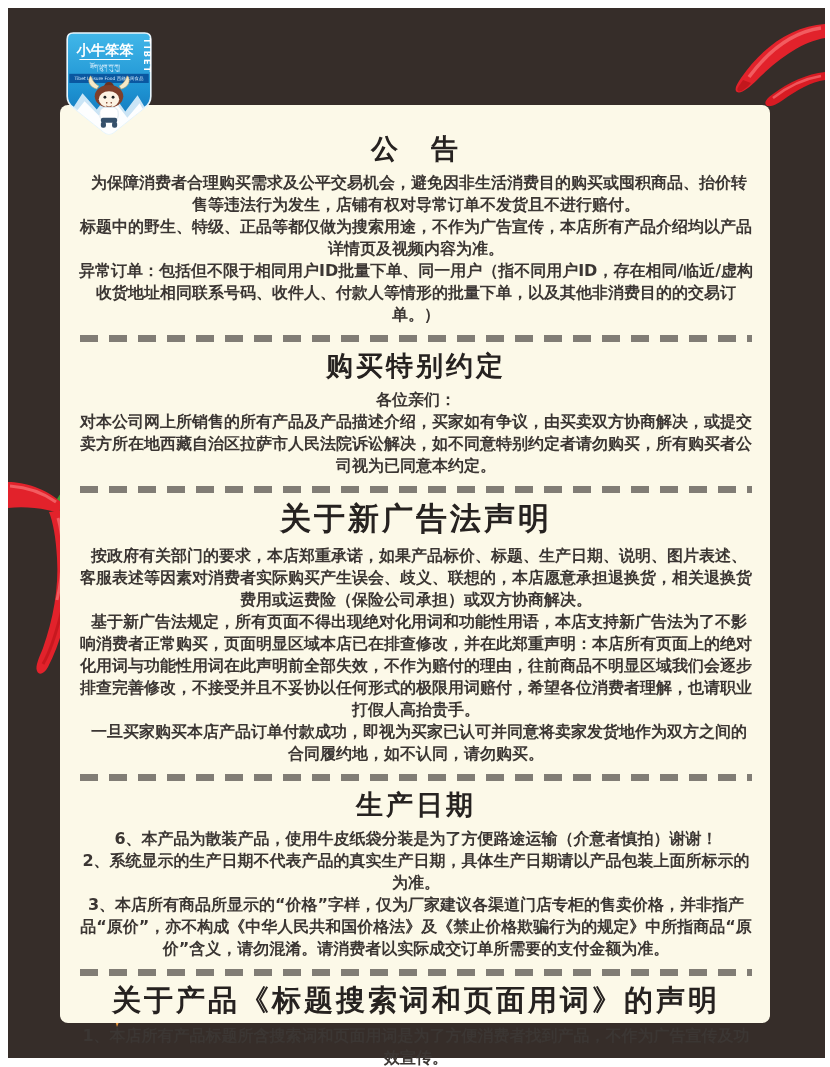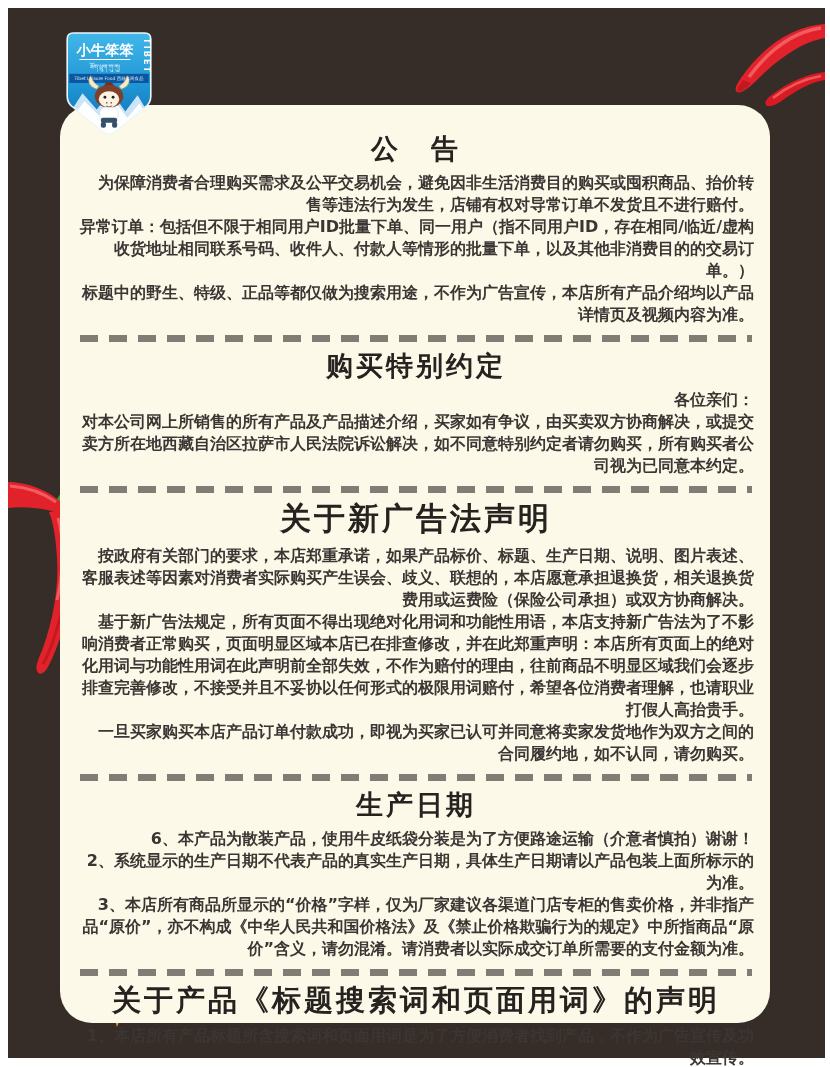--- a/index.html
+++ b/index.html
@@ -7,34 +7,34 @@
     width:830px;height:1067px;position:relative;overflow:hidden;
     background:#ffffff;
     font-family:"DejaVu Sans","Liberation Sans",sans-serif;
   }
   .panel{
     position:absolute;left:8px;top:8px;width:817px;height:1050px;
     background:#362d29;z-index:0;
   }
   .card{
     position:absolute;left:60px;top:105px;width:710px;height:918px;
-    background:#fcf9e8;border-radius:32px;z-index:2;
+    background:#fcf9e8;border-radius:8px;z-index:2;
     box-sizing:border-box;padding:24px 16px 0 18px;
   }
   .sec{margin:0;}
   .sec h2{
     margin:4px 0 8px 0;text-align:center;color:#262220;
     font-weight:bold;letter-spacing:3px;line-height:1.15;
   }
   .t-std{font-size:27px;}
   .t-big{font-size:31px;letter-spacing:2px;}
   .t-mid{font-size:29px;letter-spacing:1px;}
   .sec p{
     margin:0;color:#3b3633;font-size:16px;line-height:22px;
-    font-weight:600;text-align:right;
+    font-weight:600;text-align:center;
   }
   .sec p.indent{text-indent:6px;}
   .divider{
     height:7px;margin:9px 2px 8px 2px;
     background-image:repeating-linear-gradient(90deg,#817d75 0px,#817d75 18px,rgba(0,0,0,0) 18px,rgba(0,0,0,0) 29px);
   }
   .badge{position:absolute;left:66px;top:32px;width:86px;height:105px;z-index:3;}
   .chili-tr{position:absolute;right:5px;top:20px;width:92px;height:102px;z-index:1;}
   .chili-left{position:absolute;left:8px;top:480px;width:76px;height:208px;z-index:1;}
   .flame{position:absolute;left:110px;top:1008px;width:16px;height:20px;z-index:1;}
@@ -64,22 +64,22 @@
 
 <svg class="flame" viewBox="0 0 16 20">
   <path d="M2 0 C 6 3, 11 2, 14 1 L 7 19 C 5 12, 3 6, 2 0 Z" fill="#ee9a3c"></path>
 </svg>
 
 <div class="card">
 
   <section class="sec">
     <h2 class="t-std">公　告</h2>
     <p class="indent">为保障消费者合理购买需求及公平交易机会，避免因非生活消费目的购买或囤积商品、抬价转售等违法行为发生，店铺有权对导常订单不发货且不进行赔付。</p>
+    <p>标题中的野生、特级、正品等都仅做为搜索用途，不作为广告宣传，本店所有产品介绍均以产品详情页及视频内容为准。</p>
     <p>异常订单：包括但不限于相同用户ID批量下单、同一用户（指不同用户ID，存在相同/临近/虚构收货地址相同联系号码、收件人、付款人等情形的批量下单，以及其他非消费目的的交易订单。）</p>
-    <p>标题中的野生、特级、正品等都仅做为搜索用途，不作为广告宣传，本店所有产品介绍均以产品详情页及视频内容为准。</p>
   </section>
 
   <div class="divider"></div>
 
   <section class="sec">
     <h2 class="t-std">购买特别约定</h2>
     <p>各位亲们：</p>
     <p>对本公司网上所销售的所有产品及产品描述介绍，买家如有争议，由买卖双方协商解决，或提交卖方所在地西藏自治区拉萨市人民法院诉讼解决，如不同意特别约定者请勿购买，所有购买者公司视为已同意本约定。</p>
   </section>
 

